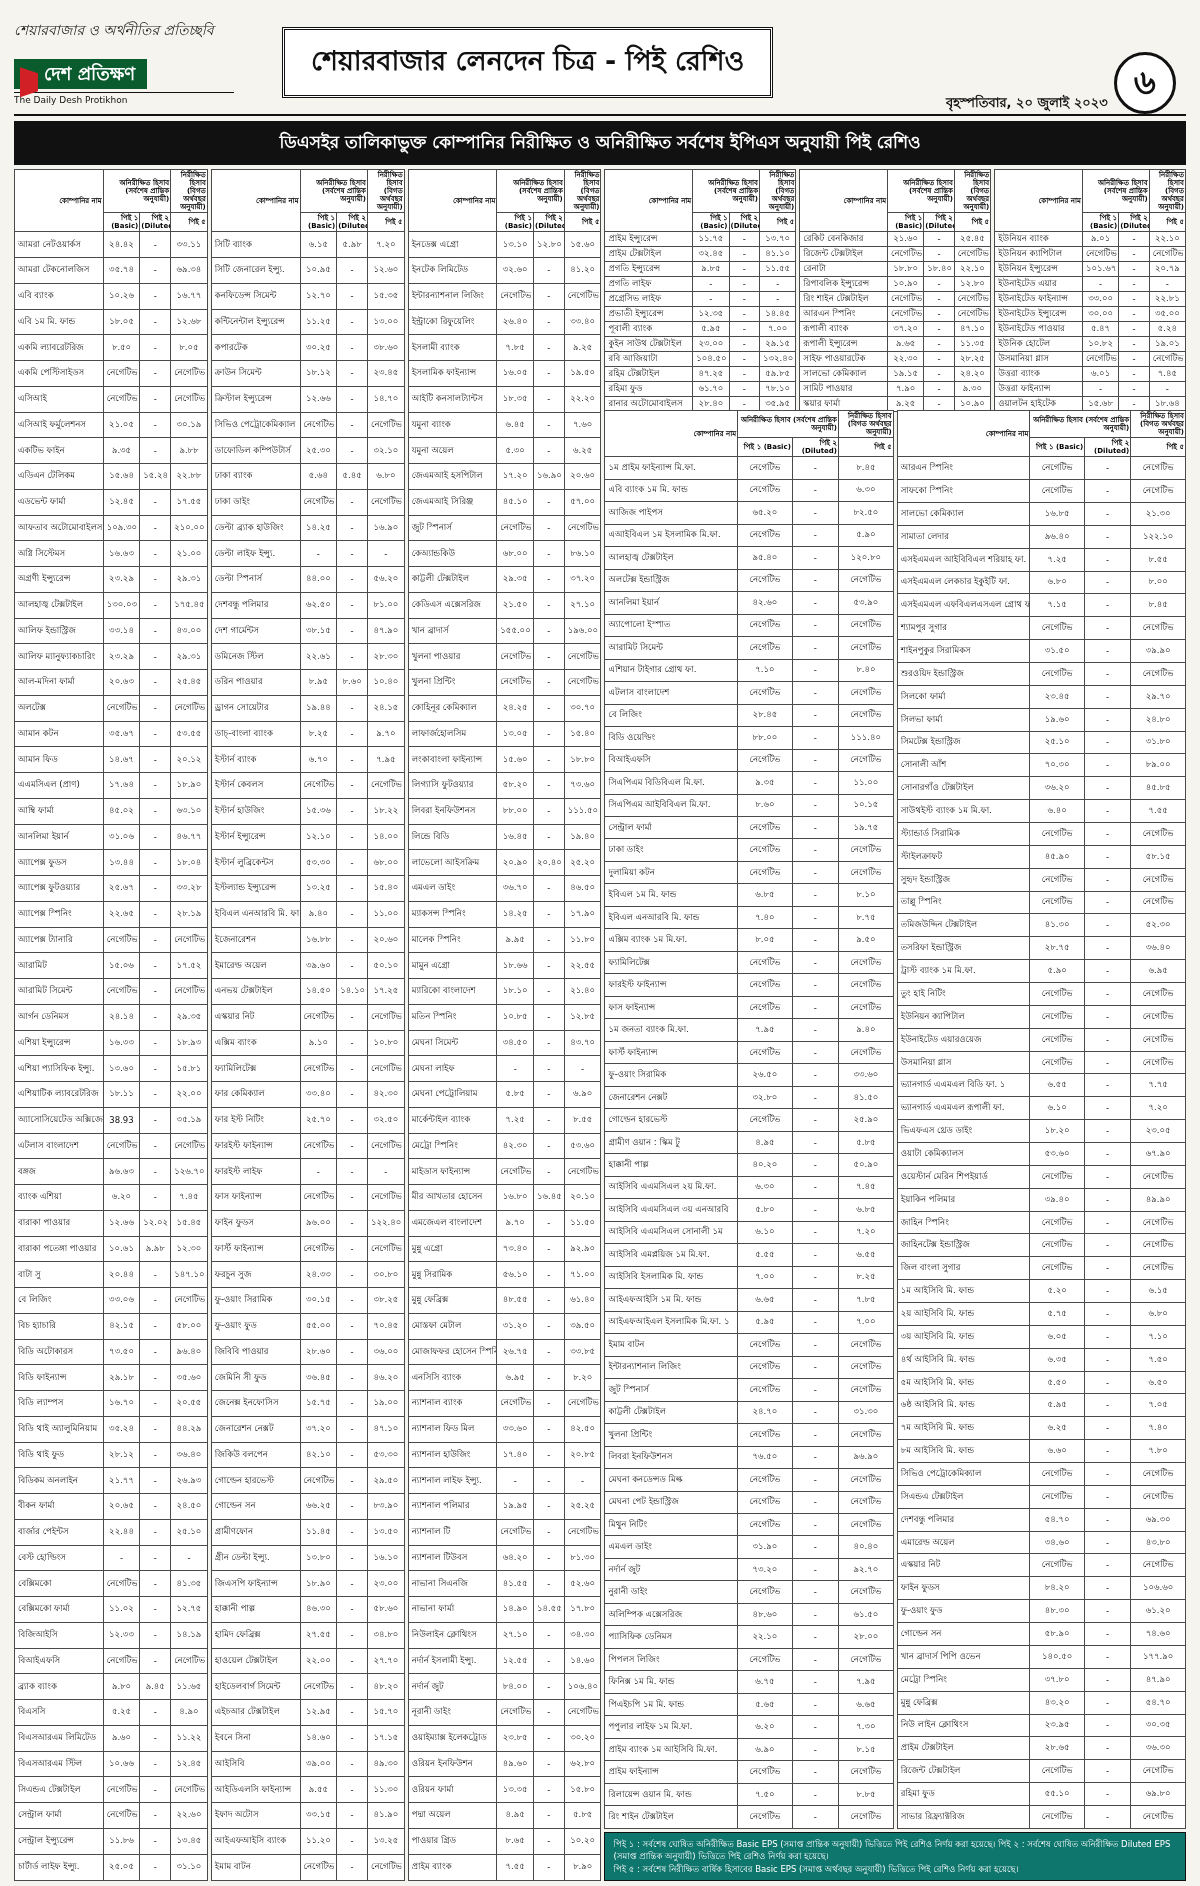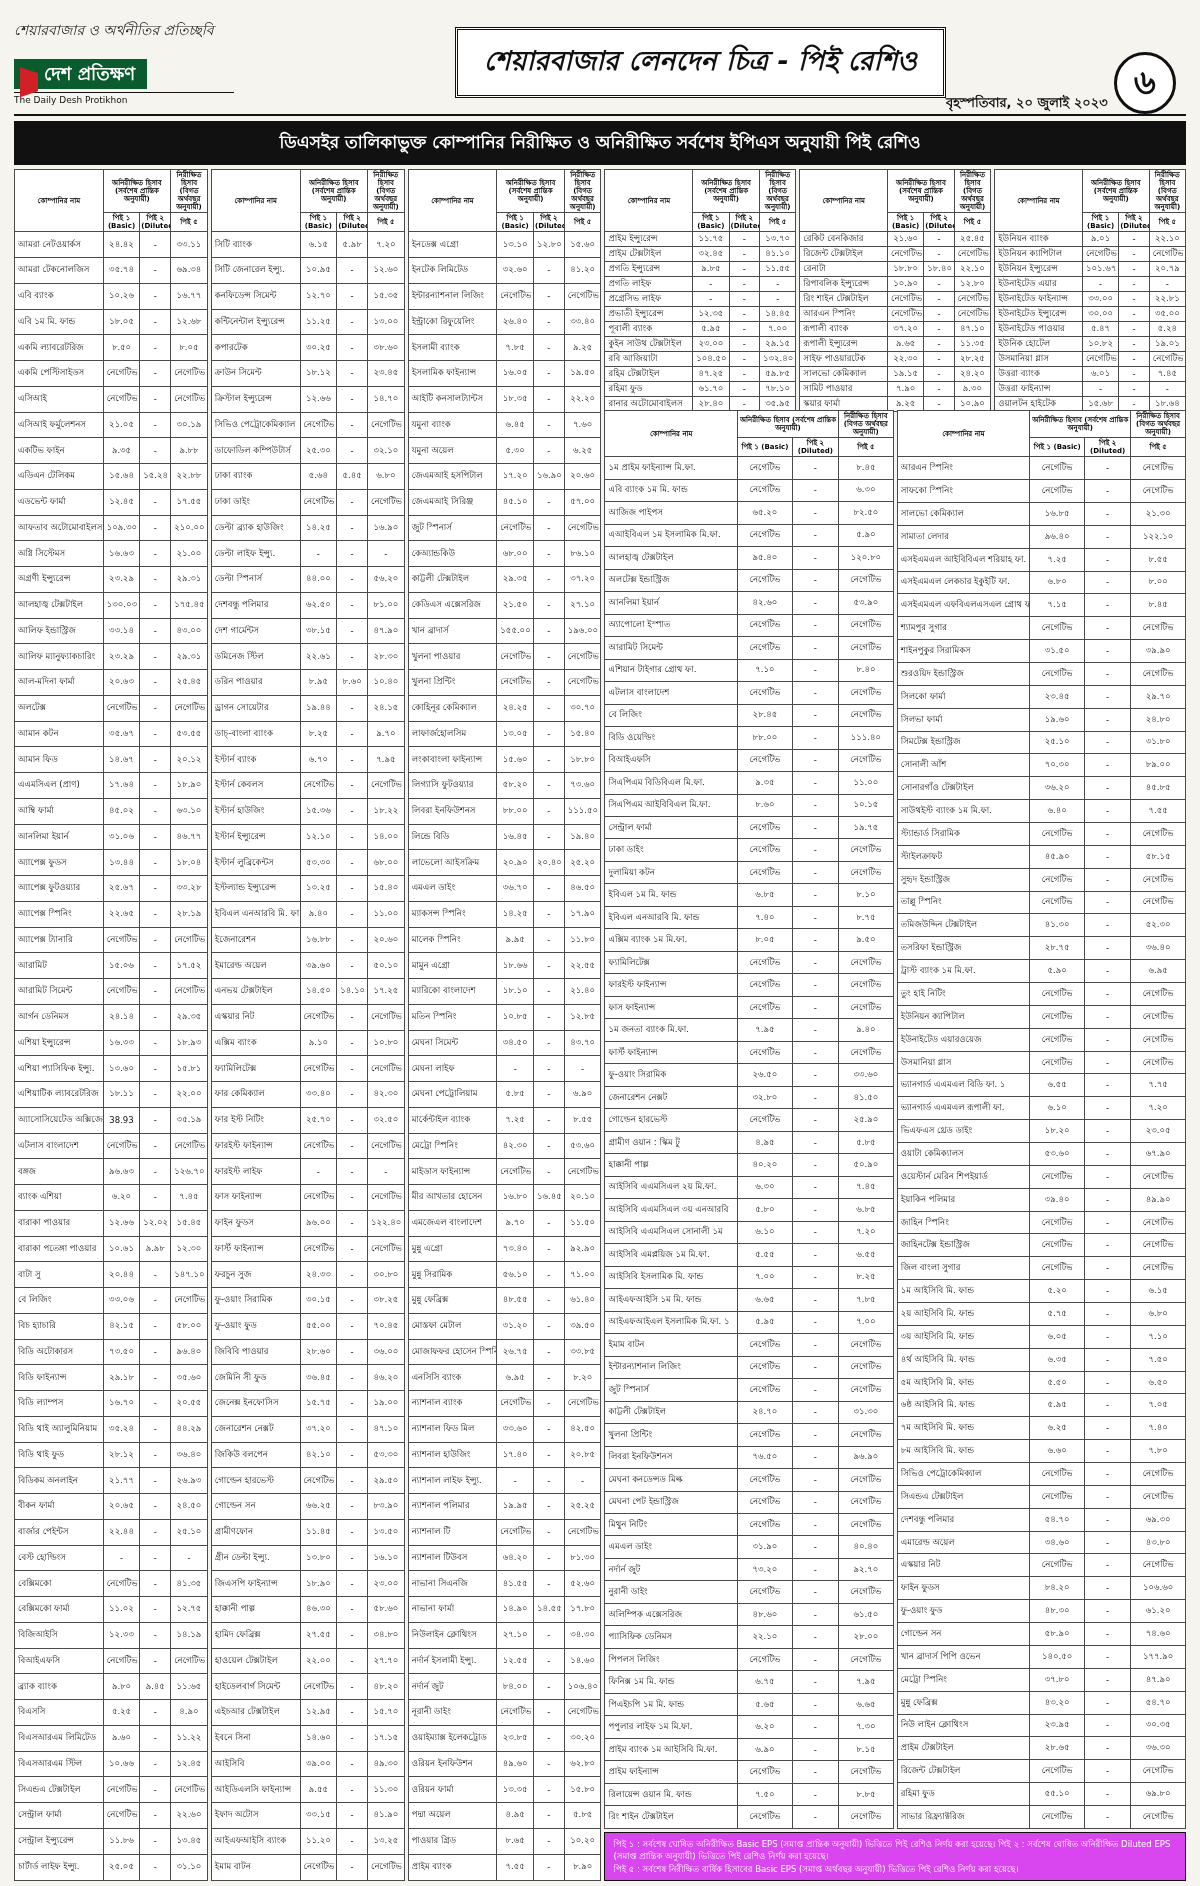--- a/index.html
+++ b/index.html
@@ -4,41 +4,41 @@
 <style>
   html,body{margin:0;padding:0;background:#cfcfc8;font-family:"DejaVu Sans","Liberation Sans",sans-serif;}
   .page{width:1200px;height:1886px;margin:0 auto;background:#f5f4ee;box-sizing:border-box;padding:10px 14px;position:relative;}
   
   .hdr{display:flex;align-items:stretch;height:104px;border-bottom:2px solid #111;}
   .masthead{width:268px;display:flex;flex-direction:column;justify-content:center;}
   .tagline{font-size:14px;color:#222;margin-bottom:16px;font-style:italic;}
   .logo-box{background:#0a5c2e;color:#fff;font-weight:bold;font-size:18px;padding:4px 12px 4px 30px;position:relative;display:inline-block;width:fit-content;line-height:1.2;}
   .logo-box .flag{position:absolute;left:6px;top:8px;width:18px;height:30px;background:#d12026;clip-path:polygon(0 0,100% 20%,100% 80%,0 100%);}
   .paper-en{font-size:9px;color:#111;border-top:1px solid #111;margin-top:3px;padding-top:2px;width:220px;}
-  .titlewrap{flex:1;display:flex;align-items:center;justify-content:flex-end;font-style:italic;}
+  .titlewrap{flex:1;display:flex;align-items:center;justify-content:flex-start;}
   .titlebox{border:3px double #111;padding:10px 26px;font-size:27px;font-weight:bold;color:#111;background:#fff;}
   .dateblock{width:240px;display:flex;flex-direction:row;align-items:flex-end;justify-content:flex-start;gap:6px;}
   .datetxt{font-size:13px;font-weight:bold;color:#111;}
   .pagenum{width:56px;height:56px;border:3px solid #111;border-radius:50%;text-align:center;line-height:54px;font-size:34px;font-weight:bold;color:#111;background:#fff;}
   
   .banner{margin-top:5px;background:#111;color:#fff;text-align:center;font-weight:bold;font-size:17px;padding:8px 0;}
   
   .content{display:flex;margin-top:4px;height:1712px;gap:3px;}
   .fullcol{flex:1;min-width:0;}
   .right-area{flex:3;min-width:0;display:flex;flex-direction:column;gap:3px;}
   .right-top{display:flex;height:238px;gap:3px;}
   .right-top .topcol{flex:1;min-width:0;}
   .margin-title{border:2px solid #111;background:#fff;text-align:center;font-size:16px;font-weight:bold;padding:4px 0;color:#111;}
   .margin-tables{flex:1;display:flex;gap:3px;min-height:0;}
   .margin-tables .mcol{flex:1;min-width:0;}
-  .footnote{background:#d946ef;color:#fff;font-size:8.5px;line-height:1.45;padding:5px 8px;border:1px solid #111;}
+  .footnote{background:#0f766e;color:#fff;font-size:8.5px;line-height:1.45;padding:5px 8px;border:1px solid #111;}
   
   table.pe{width:100%;height:100%;border-collapse:collapse;background:#fff;table-layout:fixed;}
   table.pe th,table.pe td{border:1px solid #4a4a4a;overflow:hidden;white-space:nowrap;text-overflow:clip;}
-  table.pe th{font-size:7px;font-weight:bold;text-align:center;padding:1px;line-height:1.15;white-space:normal;}
+  table.pe th{font-size:7px;font-weight:bold;text-align:right;padding:1px;line-height:1.15;white-space:normal;}
   table.pe td{font-size:8.5px;padding:0 3px;color:#111;}
   table.pe td.n{text-align:left;}
   table.pe td.v{text-align:center;}
   col.cname{width:46%;} col.c1{width:19%;} col.c2{width:16%;} col.c5{width:19%;}
 </style>
 </head>
 <body>
 
 <div class="page">
 

